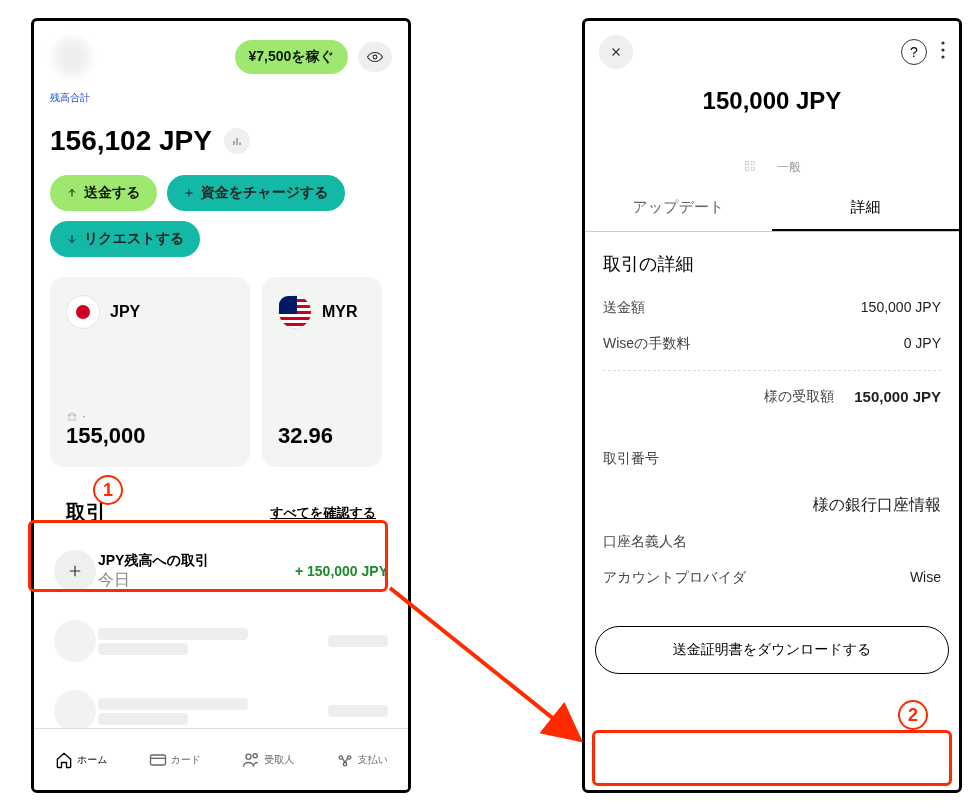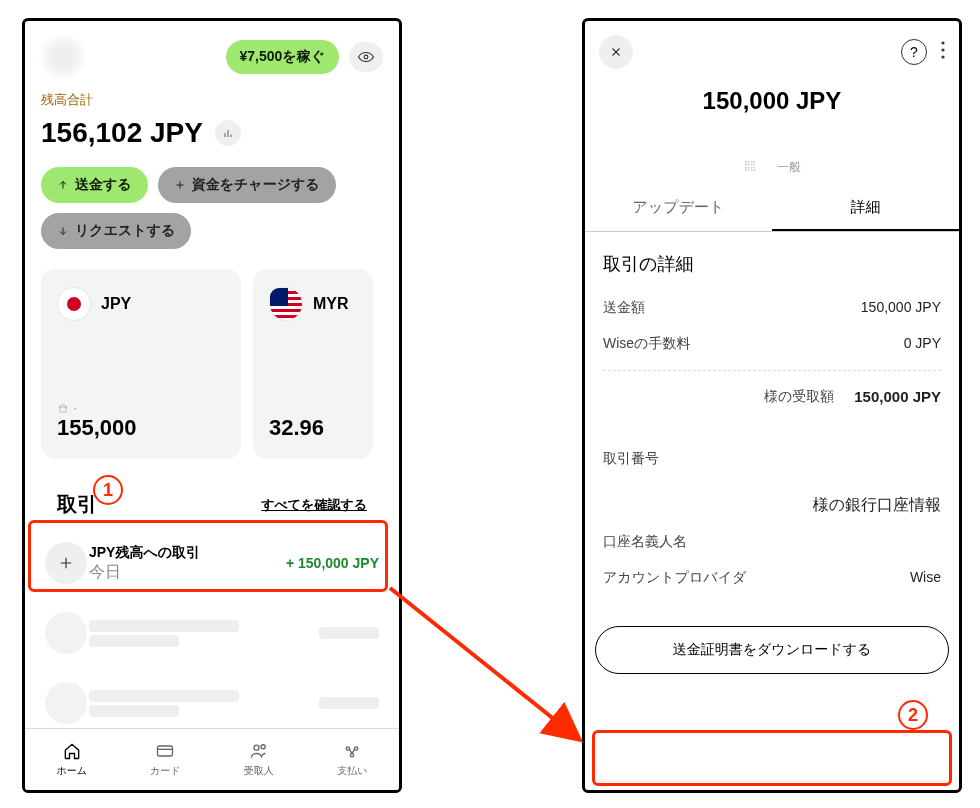--- a/index.html
+++ b/index.html
@@ -5,21 +5,21 @@
   * { box-sizing: border-box; margin: 0; padding: 0; font-family: -apple-system, "Hiragino Sans", "Yu Gothic", sans-serif; }
   body { background: #fff; width: 980px; height: 808px; position: relative; }
   .phone {
     position: absolute;
     width: 380px;
     border: 3px solid #000;
     border-radius: 6px;
     background: #fff;
     overflow: hidden;
   }
-  #phone1 { left: 22px; top: 18px; height: 775px; }
+  #phone1 { left: 31px; top: 18px; height: 775px; }
   #phone2 { left: 582px; top: 18px; height: 775px; }
 
   
   .top-row {
     display: flex; align-items: center; justify-content: flex-end;
     gap: 10px; padding: 14px 16px 8px;
   }
   .avatar-blur {
     width: 44px; height: 44px; border-radius: 50%;
     background: radial-gradient(circle,#eee 30%,#fafafa 70%);
@@ -31,32 +31,32 @@
     font-weight: 700; font-size: 14px;
     padding: 8px 14px; border-radius: 20px;
   }
   .eye-pill {
     width: 34px; height: 30px; border-radius: 15px;
     background:#edf0ec; display:flex;align-items:center;justify-content:center;
   }
   .eye-pill svg{width:18px;height:18px;stroke:#333;fill:none;stroke-width:1.5}
 
   .balance-block { padding: 4px 16px 12px; }
-  .bal-label { font-size: 13px; color:#a16207; margin-bottom: 8px; }
+  .bal-label { font-size: 10px; color:#1d4ed8; margin-bottom: 20px; }
   .bal-amount { font-size: 28px; font-weight: 700; display:flex;align-items:center;gap:12px;}
   .chart-chip{width:26px;height:26px;border-radius:13px;background:#edf0ec;display:flex;align-items:center;justify-content:center}
   .chart-chip svg{width:12px;height:12px;stroke:#333;stroke-width:1.5;fill:none}
 
   .action-row { padding: 6px 16px; display:flex; flex-wrap:wrap; gap:10px; }
   .act-btn {
     display:flex;align-items:center;gap:6px;
     border-radius: 22px; padding: 9px 16px; font-size: 14px; font-weight:600;
   }
   .act-green{background:#9ee870;color:#0f1a0a}
-  .act-grey{background:#a3a3a3;color:#222}
+  .act-grey{background:#14b8a6;color:#222}
   .act-btn svg{width:12px;height:12px;stroke:currentColor;fill:none;stroke-width:2}
 
   .currency-row{display:flex;gap:12px;padding:14px 16px;}
   .ccy-card{
     flex:0 0 200px; height:190px;
     background:#f3f5f3;border-radius:14px;
     padding:18px 16px;display:flex;flex-direction:column;justify-content:space-between;
   }
   .ccy-card.peek{flex:0 0 120px;overflow:hidden}
   .ccy-head{display:flex;align-items:center;gap:10px}
@@ -89,21 +89,21 @@
     color:transparent;background:#eee;border-radius:4px;height:12px;margin:3px 0}
   .tx-item.blur .tx-amt{width:60px}
   .tx-item.blur .tx-name{width:150px}
   .tx-item.blur .tx-sub{width:90px}
   .tx-item.blur .tx-icon{background:#f2f2f2}
 
   .navbar{
     position:absolute;bottom:0;left:0;right:0;height:62px;
     border-top:1px solid #ddd;display:flex;background:#fff;
   }
-  .nav-item{flex:1;display:flex;flex-direction:column;align-items:center;justify-content:center;gap:3px;font-size:10px;color:#666}
+  .nav-item{flex:1;display:flex;flex-direction:row;align-items:center;justify-content:center;gap:3px;font-size:10px;color:#666}
   .nav-item.active{color:#000}
   .nav-item svg{width:20px;height:20px;stroke:currentColor;fill:none;stroke-width:1.6}
 
   
   .p2-top{display:flex;align-items:center;padding:14px 14px}
   .close-circle{width:34px;height:34px;border-radius:50%;background:#edf0ec;display:flex;align-items:center;justify-content:center}
   .close-circle svg{width:14px;height:14px;stroke:#333;stroke-width:2}
   .p2-top .spacer{flex:1}
   .help-circle{width:26px;height:26px;border-radius:50%;border:1.6px solid #333;display:flex;align-items:center;justify-content:center;font-size:14px;margin-right:14px}
   .kebab svg{width:4px;height:18px}

